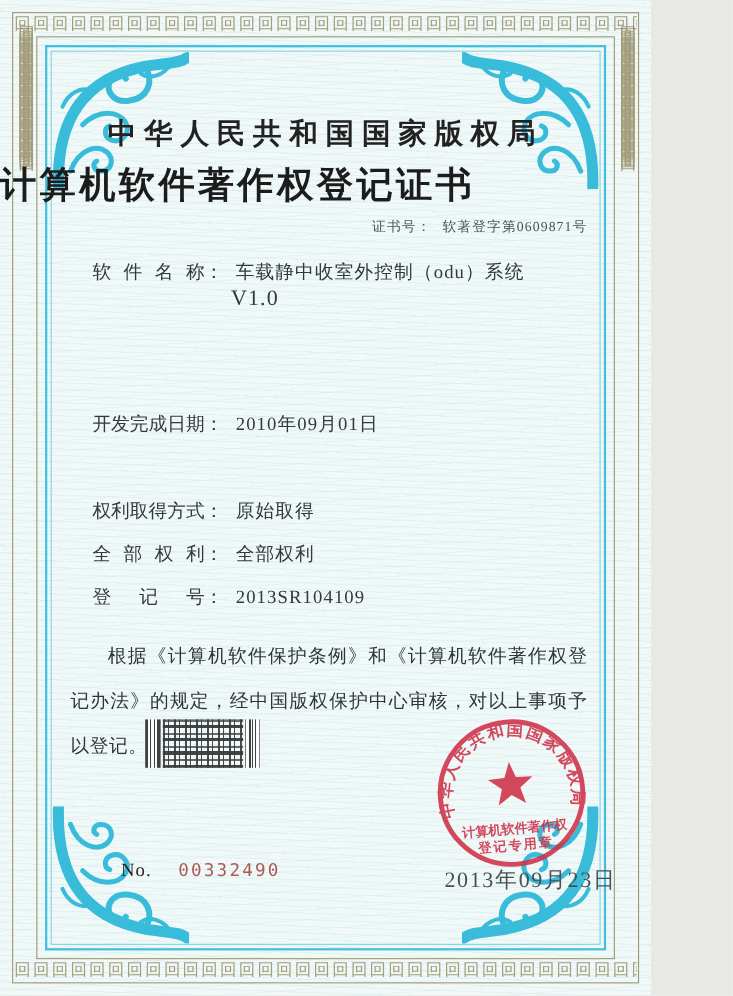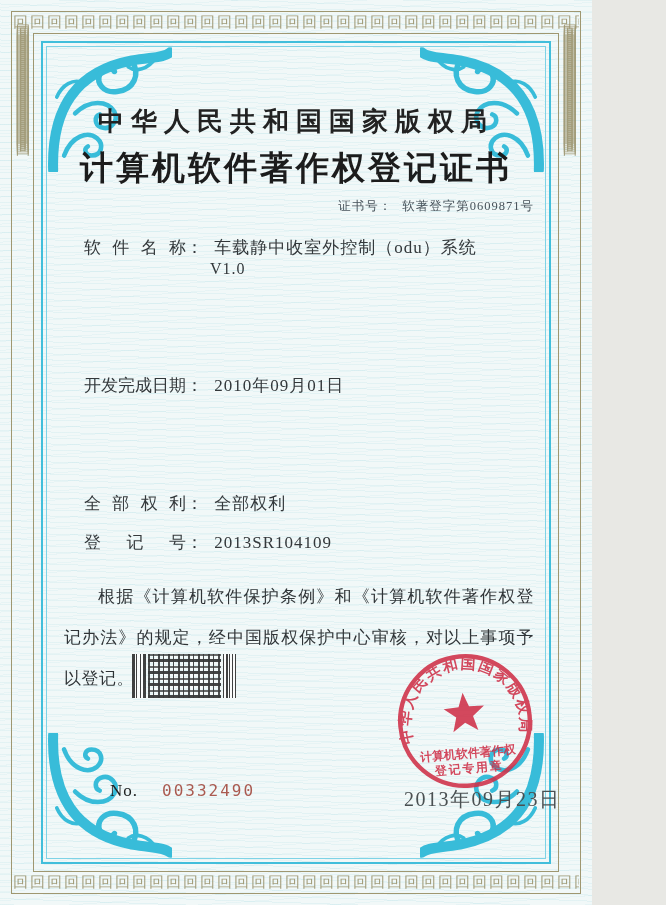--- a/index.html
+++ b/index.html
@@ -26,30 +26,30 @@
   .cyan-frame{position:absolute;inset:41px;border:2px solid #41bedb;pointer-events:none;}
   .cyan-frame::after{content:"";position:absolute;inset:3px;border:1px solid #7ed3e6;}
   .corner{position:absolute;width:128px;height:128px;pointer-events:none;}
   .c-tl{top:44px;left:44px;}
   .c-tr{top:44px;right:44px;transform:scaleX(-1);}
   .c-bl{bottom:44px;left:44px;transform:scaleY(-1);}
   .c-br{bottom:44px;right:44px;transform:scale(-1,-1);}
   
   .authority{position:absolute;top:104px;left:0;width:100%;text-align:center;
              font-size:26px;font-weight:bold;letter-spacing:7px;color:#222;}
-  .cert-title{position:absolute;top:146px;left:0;width:100%;text-align:center;
+  .cert-title{position:absolute;top:146px;left:0;width:100%;
               font-size:33px;font-weight:bold;letter-spacing:3px;color:#1c1c1c;}
   .cert-no{position:absolute;top:198px;right:58px;font-size:12.5px;color:#47525a;letter-spacing:1px;}
   .cert-no .lbl{margin-right:10px;margin-top:20px;}
   
   .field-row{position:absolute;left:84px;font-size:17px;color:#33383b;white-space:nowrap;}
   .f-label{display:inline-block;width:102px;text-align:justify;text-align-last:justify;}
   .f-colon{display:inline-block;margin-right:7px;}
   .f-value{letter-spacing:1px;}
-  .value-cont{position:absolute;left:210px;font-size:16px;color:#33383b;letter-spacing:1px;}
+  .value-cont{position:absolute;left:210px;font-size:20px;color:#33383b;letter-spacing:1px;}
   
   .statement{position:absolute;top:576px;left:64px;right:58px;font-size:17px;color:#2f3437;
              line-height:41px;text-indent:2em;text-align:justify;letter-spacing:0.5px;}
   
   .barcode{position:absolute;top:654px;left:132px;width:104px;height:44px;display:flex;opacity:.85;}
   .bc-left{width:14px;background:repeating-linear-gradient(90deg,#222 0 3px,#fdfdfd 3px 4px,#222 4px 5px,#fdfdfd 5px 8px,#222 8px 9px,#fdfdfd 9px 11px);}
   .bc-mid{flex:1;margin:0 2px;background:
       repeating-linear-gradient(0deg, rgba(25,25,25,.95) 0 3px, transparent 3px 6px, rgba(25,25,25,.75) 6px 8px, transparent 8px 12px),
       repeating-linear-gradient(90deg, rgba(25,25,25,.9) 0 2px, transparent 2px 5px, rgba(25,25,25,.9) 5px 6px, transparent 6px 10px),
       repeating-linear-gradient(90deg, transparent 0 7px, rgba(255,255,255,.55) 7px 9px);}
@@ -113,20 +113,24 @@
   </div>
   <div class="value-cont" style="top:260px">V1.0</div>
 
 
   <div class="field-row" style="top:374px">
     <span class="f-label">开发完成日期</span><span class="f-colon">：</span>
     <span class="f-value">2010年09月01日</span>
   </div>
 
 
+  <div class="field-row" style="top:453px">
+    <span class="f-label">权利取得方式</span><span class="f-colon">：</span>
+    <span class="f-value">原始取得</span>
+  </div>
 
   <div class="field-row" style="top:492px">
     <span class="f-label">全部权利</span><span class="f-colon">：</span>
     <span class="f-value">全部权利</span>
   </div>
 
   <div class="field-row" style="top:531px">
     <span class="f-label">登记号</span><span class="f-colon">：</span>
     <span class="f-value">2013SR104109</span>
   </div>

